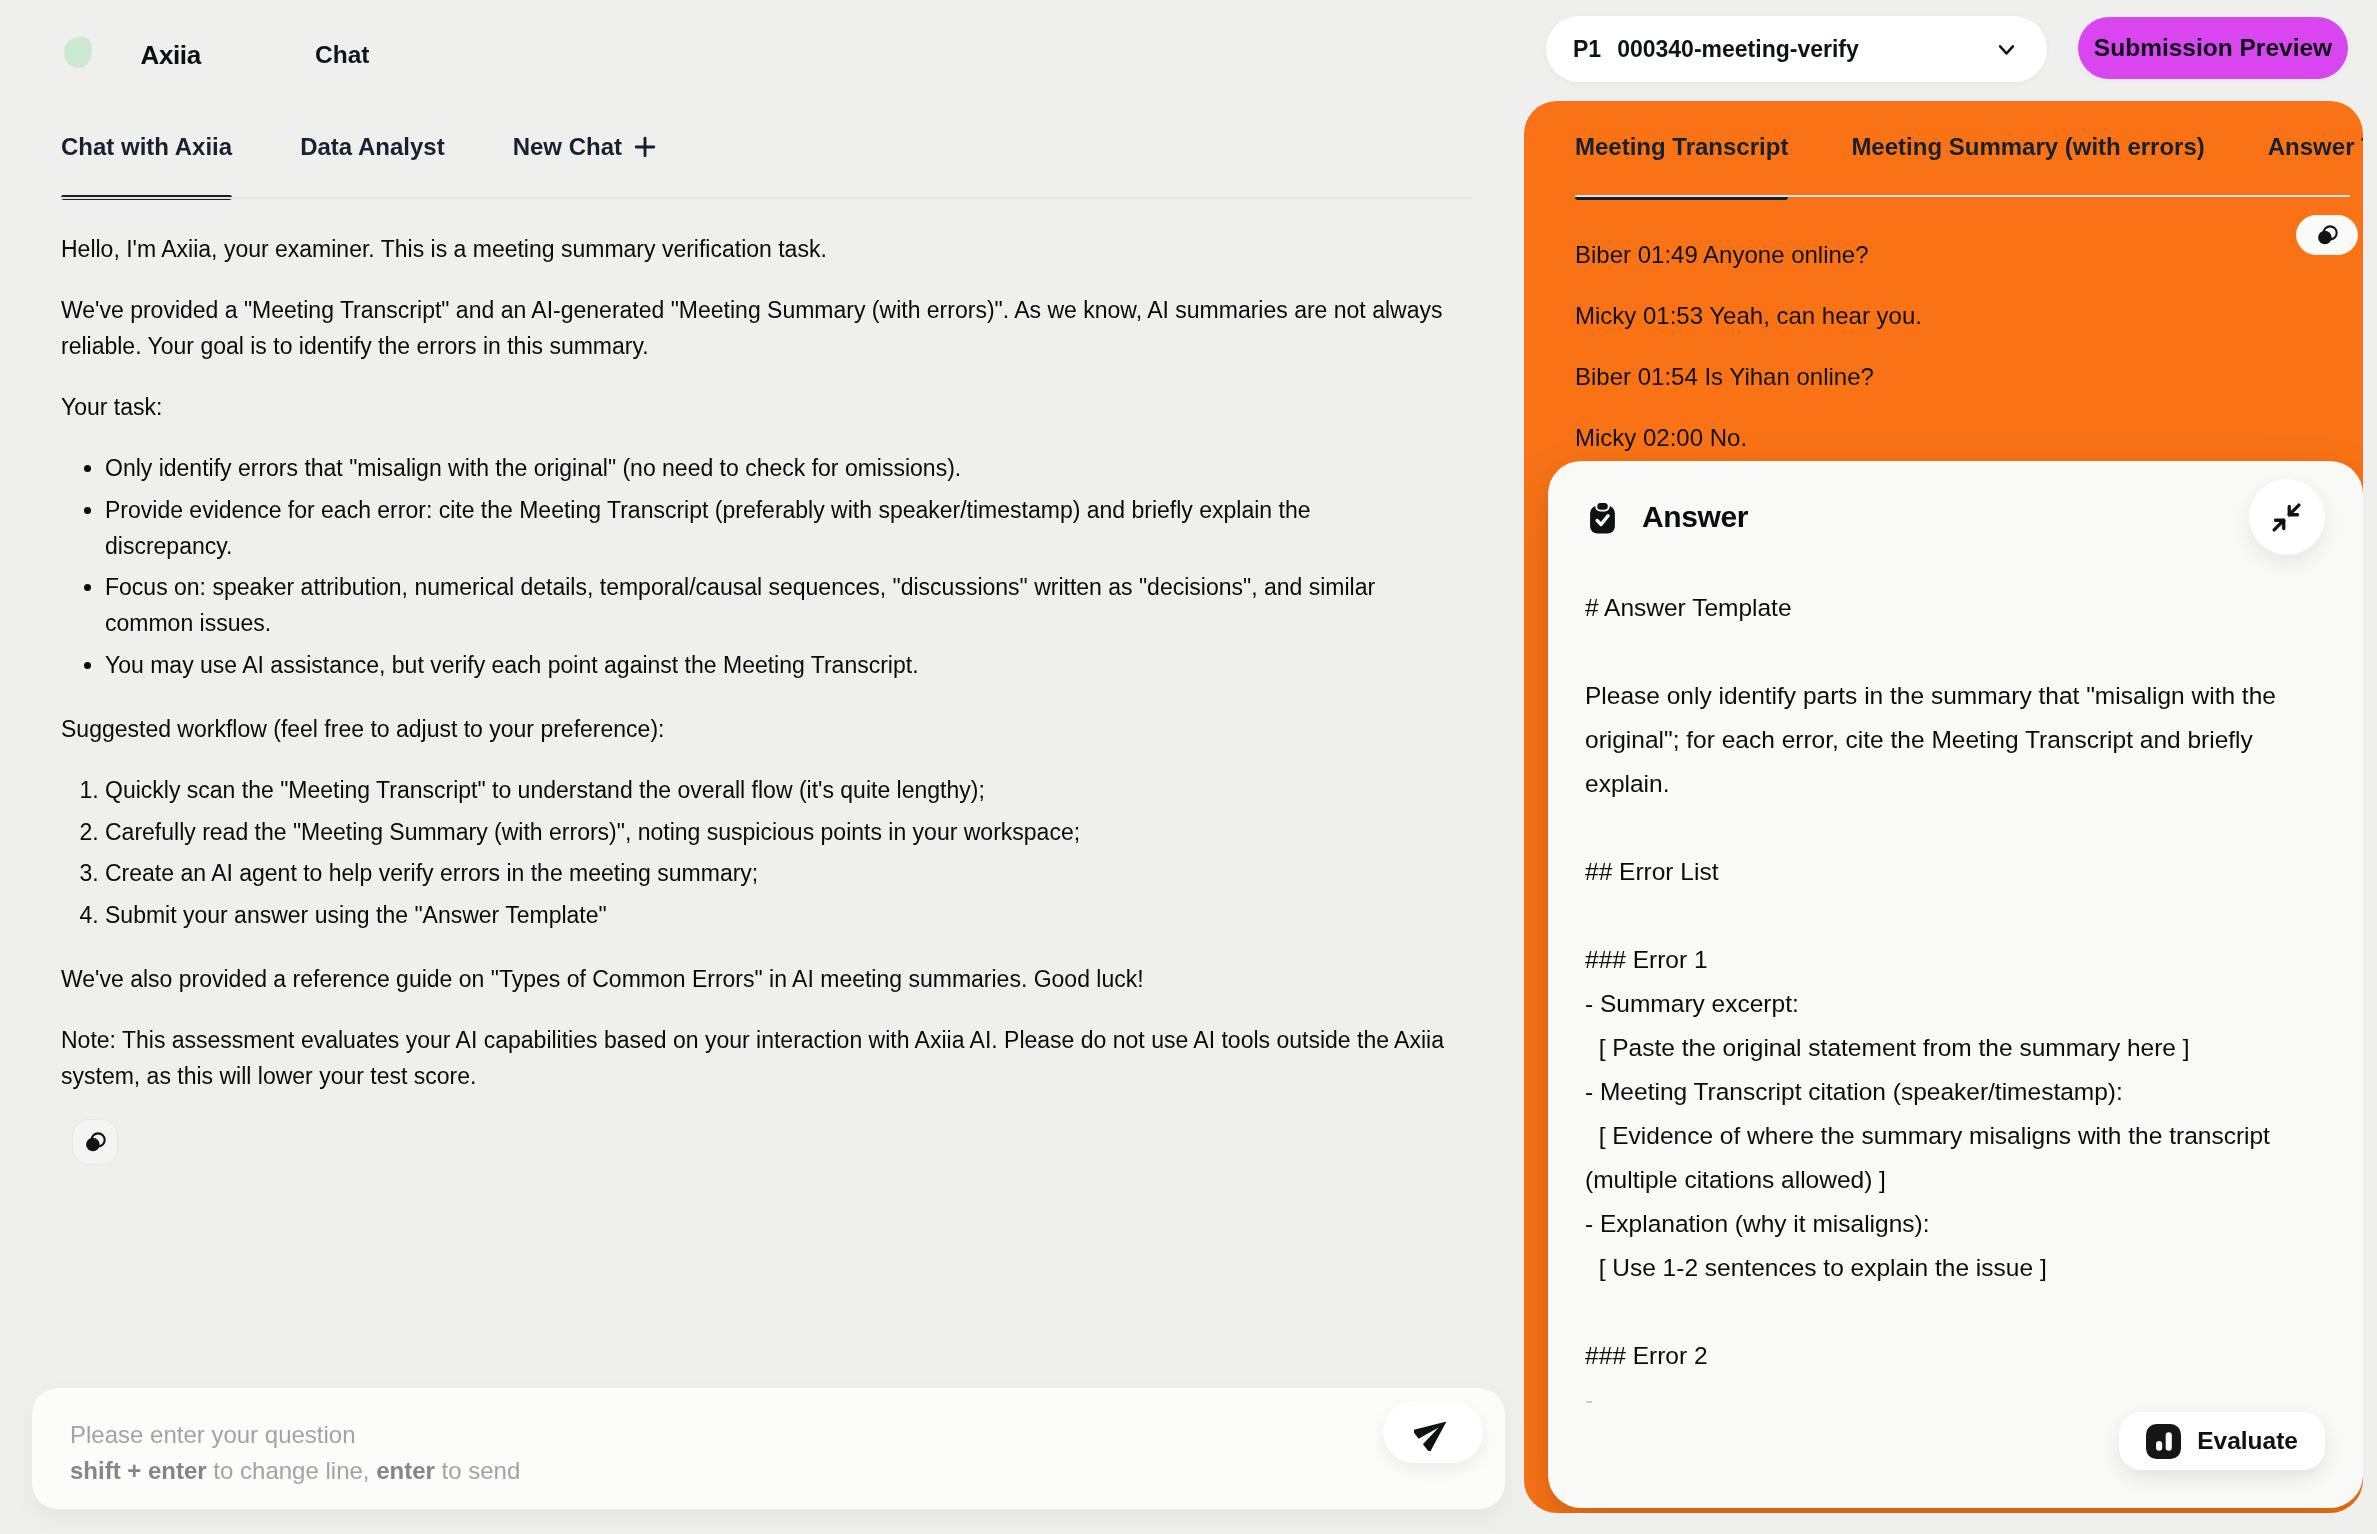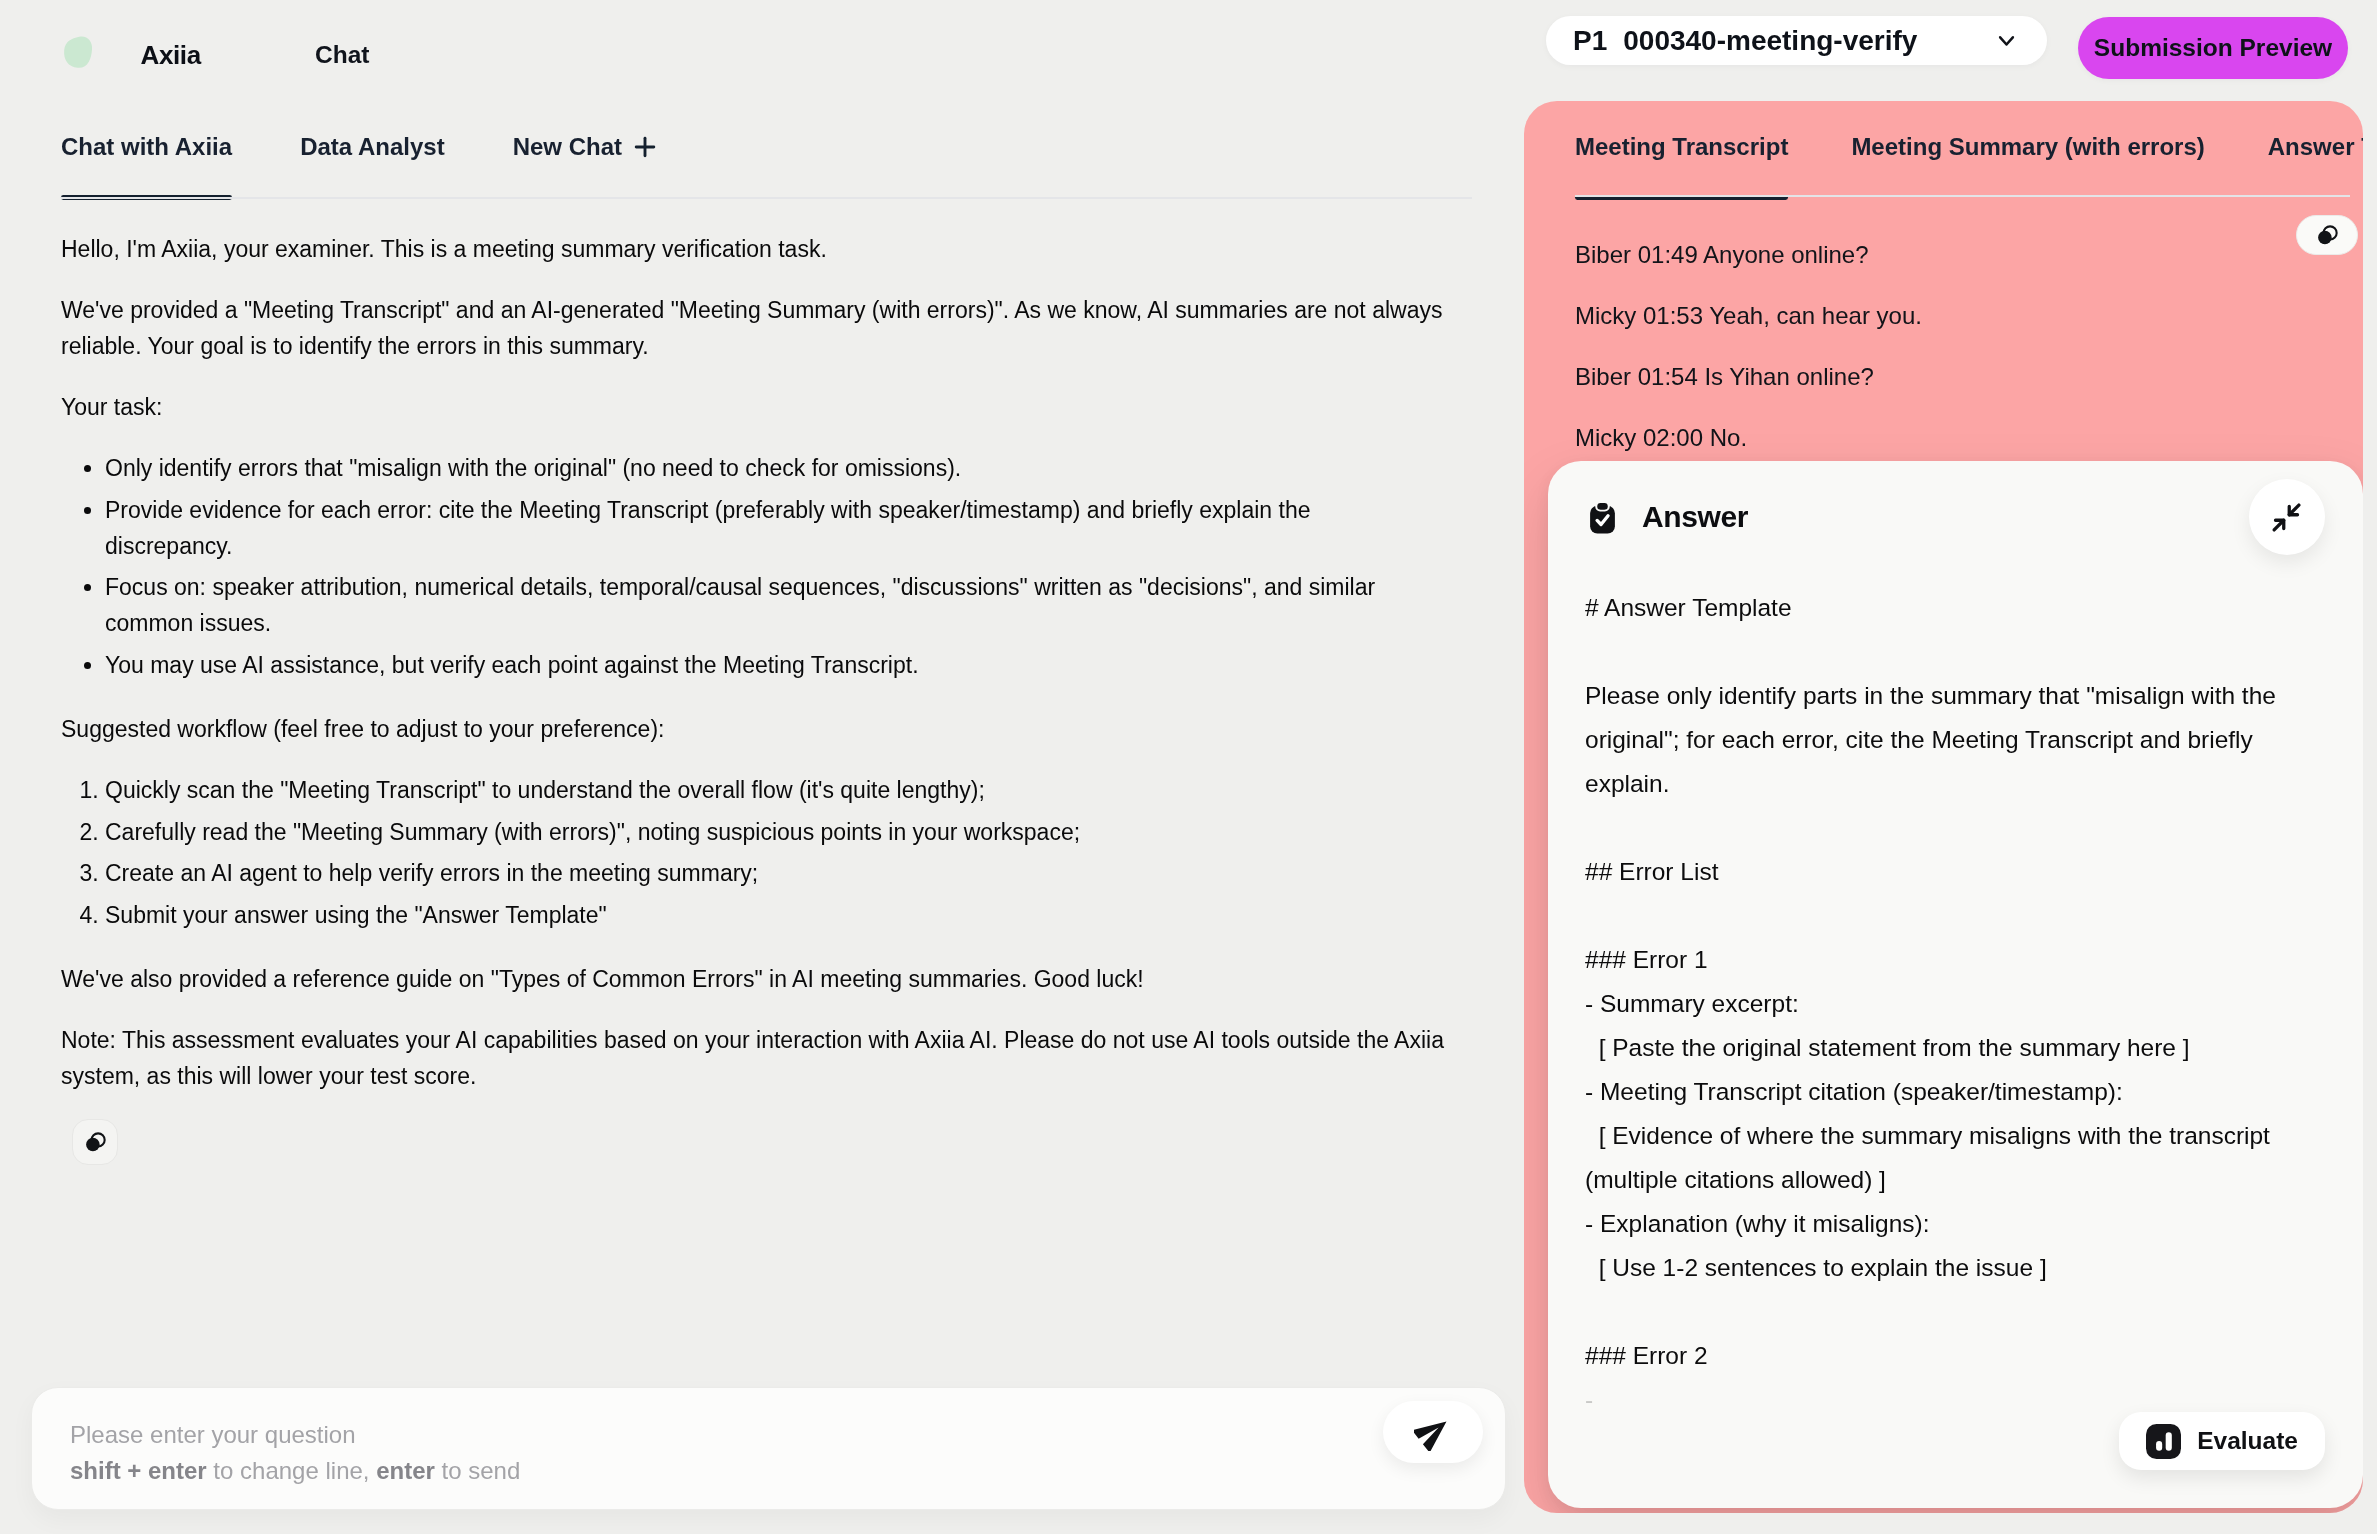--- a/index.html
+++ b/index.html
@@ -48,36 +48,36 @@
   .composer .ph2 { font-size:24px; line-height:36px; color:#a3a3a7; }
   .composer .ph2 b { color:#85858a; font-weight:700; }
   .send-btn {
     position:absolute; right:22px; top:13.4px; width:100px; height:62px; border-radius:31px;
     background:#ffffff; box-shadow:0 6.3px 17.4px rgba(0,0,0,0.07); display:flex; align-items:center; justify-content:center; cursor:pointer;
   }
   .send-icon { width:38px; height:38px; display:block; }
 
   
   .project-select {
-    position:absolute; left:1546px; top:16px; width:501px; height:49px; border-radius:33px; background:#ffffff;
+    position:absolute; left:1546px; top:16px; width:501px; height:66px; border-radius:33px; background:#ffffff;
     box-shadow:0 1.6px 6.3px rgba(17,24,39,0.04); display:flex; align-items:center; padding:0 27px; cursor:pointer;
-    font-size:28px; font-weight:700; color:#0e1219;
+    font-size:23px; font-weight:700; color:#0e1219;
   }
   .project-badge { margin-right:16px; }
   .chevron-icon { width:27px; height:27px; margin-left:auto; display:block; }
   .submission-btn {
     position:absolute; left:2078px; top:17.4px; width:270px; height:62px; border-radius:31px; background:#d946ef;
     box-shadow:0 1.6px 6.3px rgba(17,24,39,0.04); display:flex; align-items:center; justify-content:center;
     font-size:24.5px; font-weight:700; color:#0e1219; cursor:pointer;
   }
 
   
   .right-panel {
     position:absolute; left:1524px; top:101px; width:839px; height:1412px;
-    background:#fca5a5; border-radius:33px; overflow:hidden;
+    background:#f97316; border-radius:33px; overflow:hidden;
   }
   .rtabs { position:absolute; left:51px; top:32px; display:flex; gap:63px; font-size:24px; font-weight:700; color:#182130; white-space:nowrap; }
   .rtab { position:relative; line-height:28.5px; cursor:pointer; }
   .rtab.active::after { content:""; position:absolute; left:0; right:0; top:62px; height:4.7px; background:#14202e; border-radius:2.4px; }
   .rtabs-divider { position:absolute; left:51px; right:12.6px; top:94px; height:2.4px; background:#e3e4e7; }
 
   .transcript { position:absolute; left:51px; top:123px; font-size:24px; color:#121419; }
   .transcript p { height:61px; line-height:61px; }
 
   .panel-contrast-btn {

